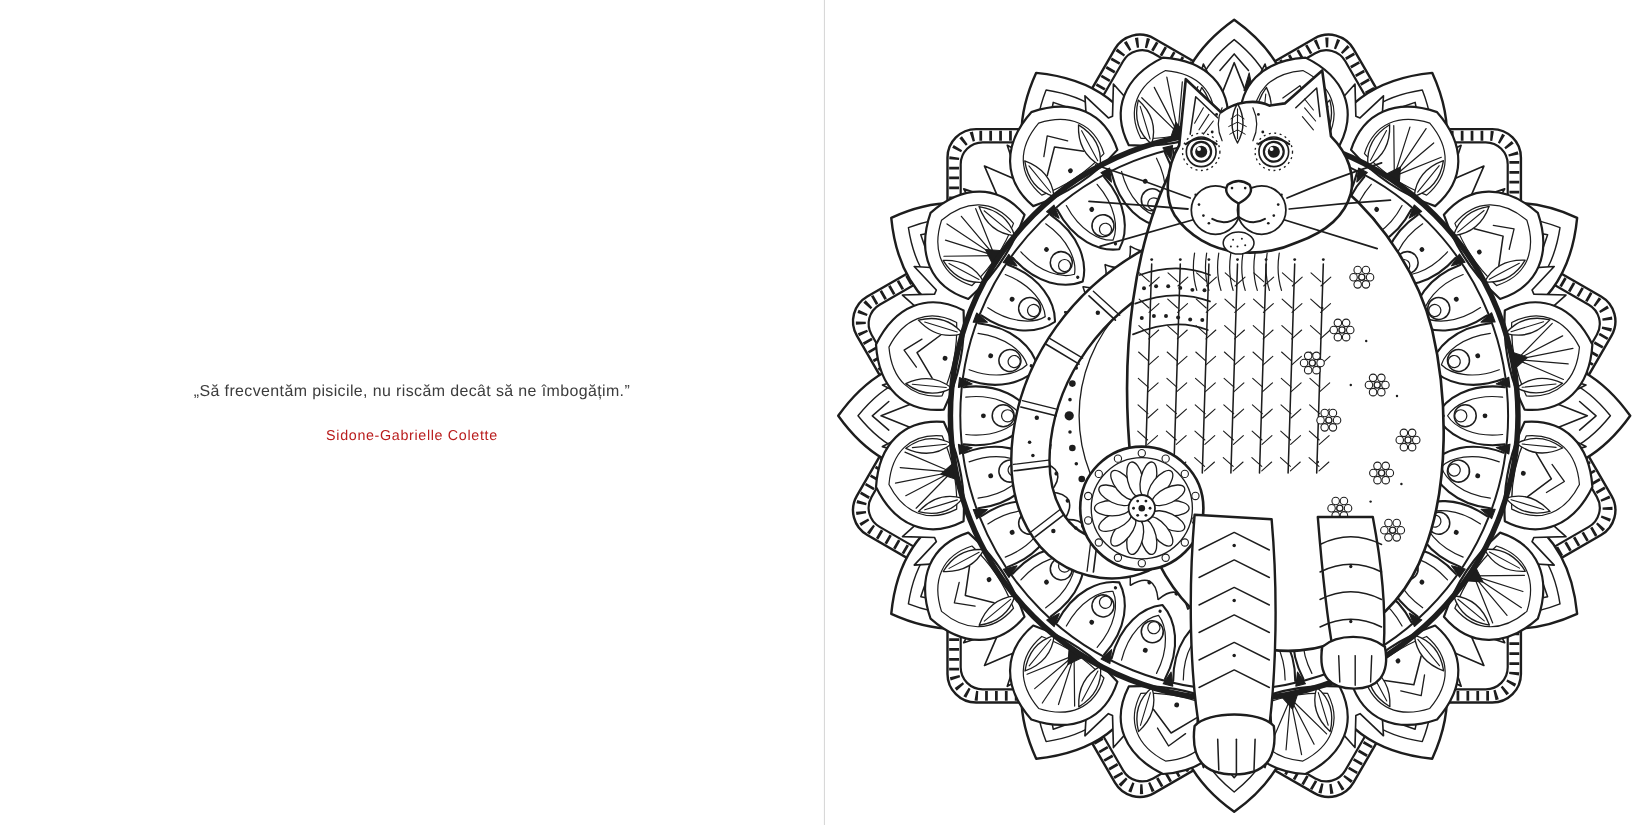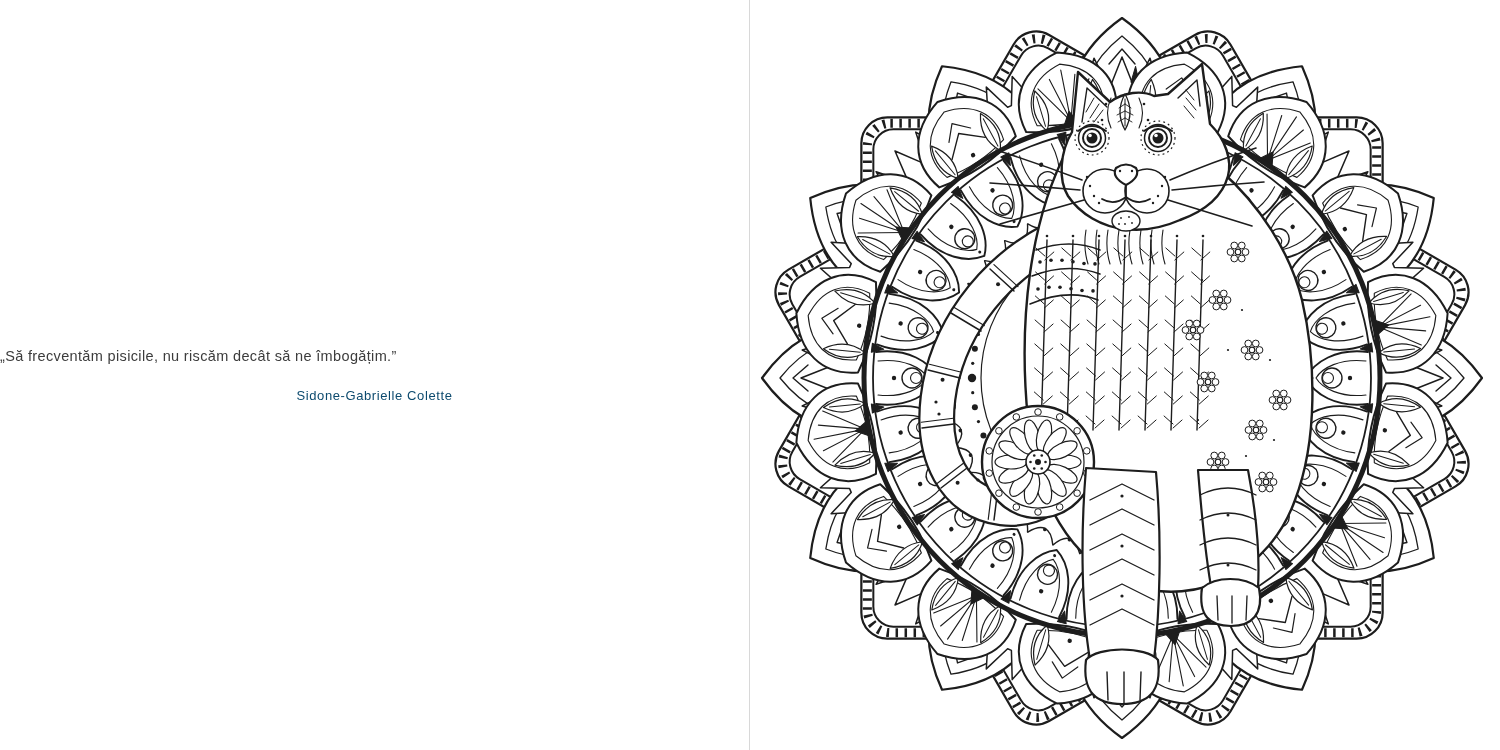--- a/index.html
+++ b/index.html
@@ -1,24 +1,24 @@
 <!DOCTYPE html>
 <html><head>
 <meta charset="utf-8">
 <style>
   html,body{margin:0;padding:0;background:#fff;}
   .spread{position:relative;width:1500px;height:750px;background:#ffffff;overflow:hidden;
           font-family:"Liberation Sans", sans-serif;}
   .page-left{position:absolute;left:0;top:0;width:749px;height:750px;background:#fff;}
   .divider{position:absolute;left:749px;top:0;width:1px;height:750px;background:#d8d8d8;}
   .page-right{position:absolute;left:750px;top:0;width:750px;height:750px;background:#fff;}
-  .quote{position:absolute;left:0;top:348px;width:749px;text-align:left;
+  .quote{position:absolute;left:0;top:348px;width:749px;text-align:center;
          font-size:14.5px;letter-spacing:0.35px;color:#3c3c3c;}
   .attribution{position:absolute;left:0;top:388px;width:749px;text-align:center;
-         font-size:13px;letter-spacing:0.6px;color:#0c4a6e;}
+         font-size:13px;letter-spacing:0.6px;color:#b91c1c;}
   svg{display:block;}
 </style>
 </head>
 <body>
 
 <div class="spread">
 
   <div class="page-left">
     <div class="quote">„Să frecventăm pisicile, nu riscăm decât să ne îmbogățim.”</div>
     <div class="attribution">Sidone-Gabrielle Colette</div>

